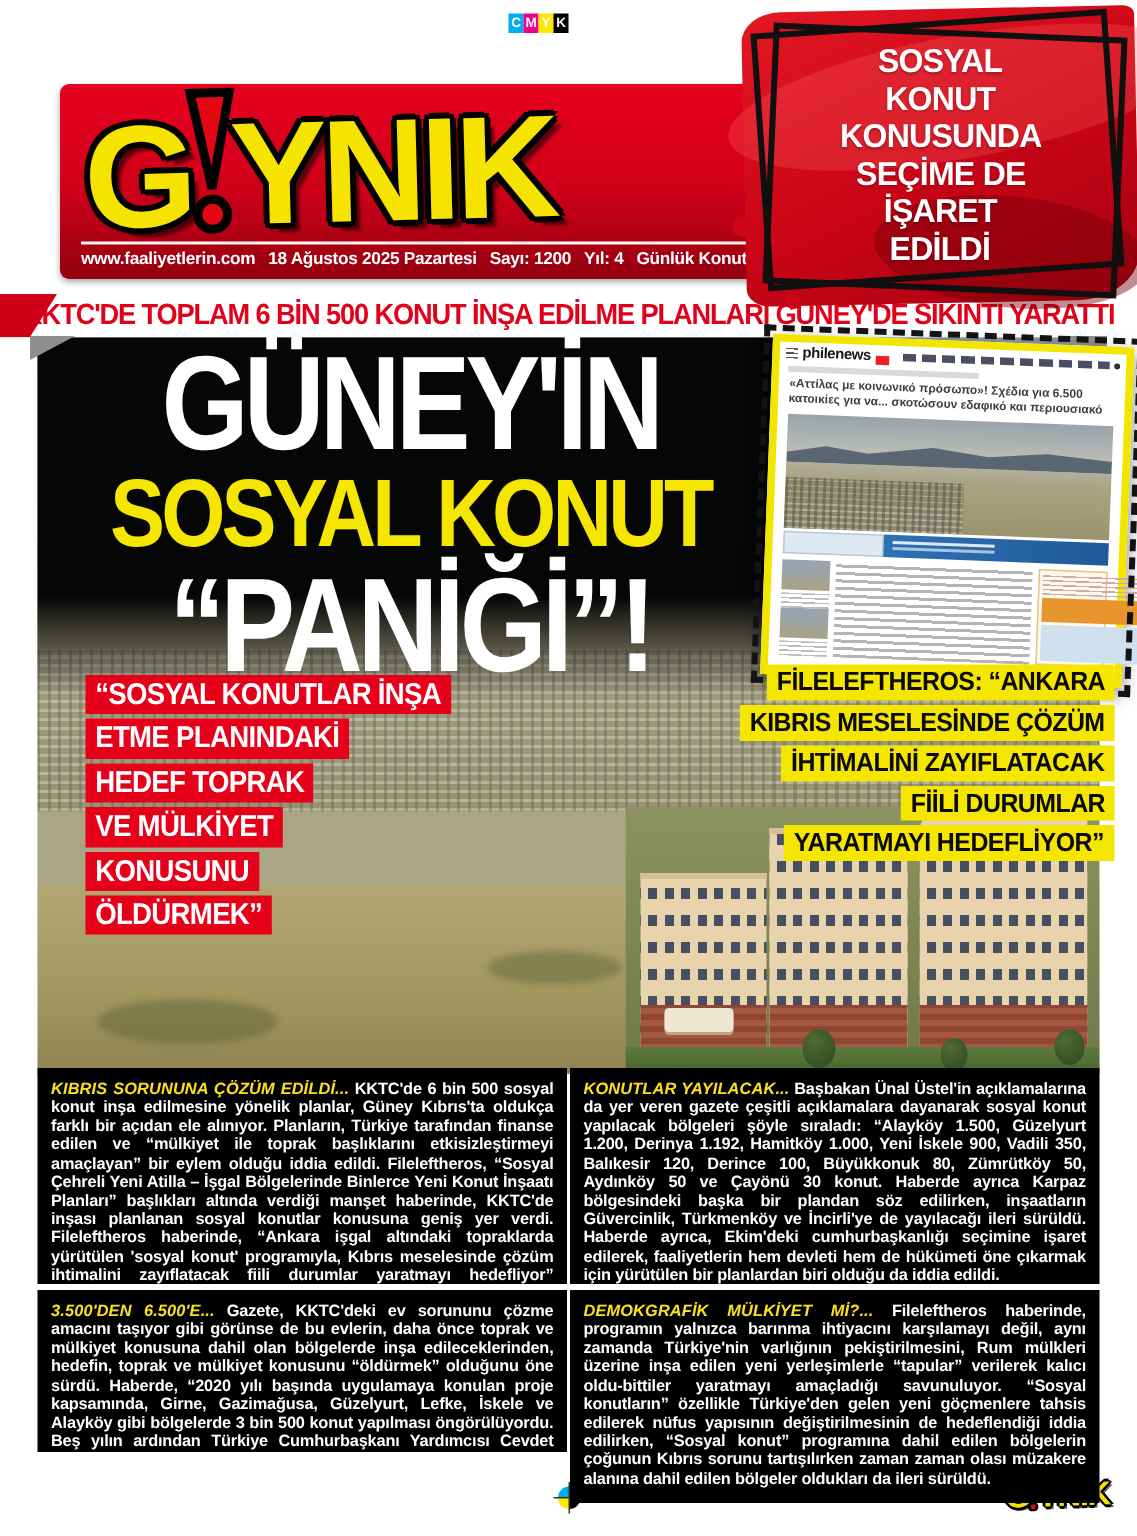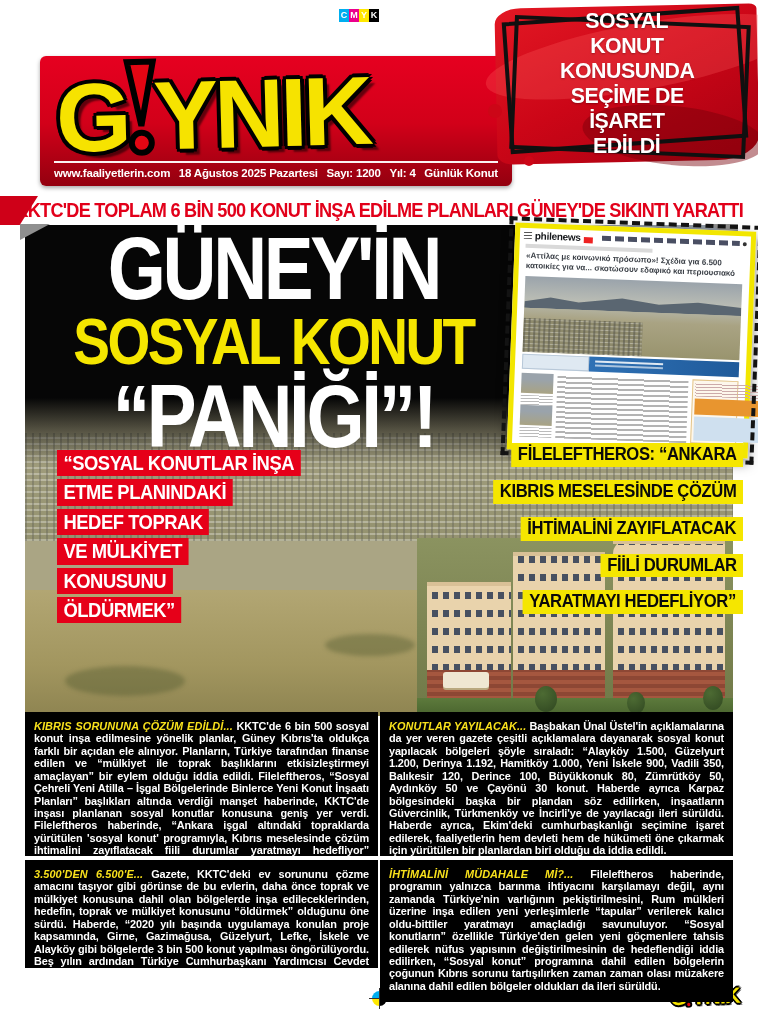--- a/index.html
+++ b/index.html
@@ -19,21 +19,21 @@
   .masthead{position:absolute;left:40px;top:56px;width:472px;height:130px;border-radius:6px;
     background:linear-gradient(180deg,#e60020 0%,#d20019 52%,#93000f 100%);box-shadow:0 2px 4px rgba(0,0,0,.35);}
   .logo{position:absolute;left:16px;top:-4px;white-space:nowrap;transform:rotate(-1.5deg);}
   .logo .lt{font-size:97px;font-weight:900;line-height:108px;color:#f6e300;letter-spacing:-4px;
     text-shadow:-4px 0 #000,4px 0 #000,0 -4px #000,0 4px #000,-3px -3px #000,3px -3px #000,-3px 3px #000,3px 3px #000,6px 6px 2px rgba(0,0,0,.55);}
   .logo svg{vertical-align:-6px;margin:0 -5px 0 -3px;}
   .mh-info{position:absolute;left:14px;right:14px;bottom:7px;border-top:2px solid rgba(255,255,255,.95);
     padding-top:4px;display:flex;justify-content:space-between;align-items:baseline;color:#fff;font-weight:bold;font-size:11.5px;letter-spacing:-0.2px;}
 
   
-  .badge{position:absolute;right:0;top:6px;width:262px;height:156px;z-index:6;}
+  .badge{position:absolute;right:0;top:6px;width:262px;height:196px;z-index:6;}
   .badge-bg{position:absolute;inset:0;background:linear-gradient(155deg,#e31824 0%,#cc0617 48%,#a50011 100%);
     border-radius:10% 3% 16% 6%;transform:rotate(-1.2deg);}
   .badge-bg:before{content:"";position:absolute;left:-12px;top:18px;width:120%;height:42%;
     background:rgba(255,96,96,.28);border-radius:50%;transform:rotate(-9deg);}
   .badge-bg:after{content:"";position:absolute;right:-6px;bottom:-4px;width:70%;height:38%;
     background:rgba(120,0,8,.45);border-radius:50%;transform:rotate(7deg);}
   .splat{position:absolute;background:#cc0617;border-radius:50%;}
   .frame{position:absolute;border:4px solid #101010;}
   .frame1{inset:8px 14px 16px 10px;transform:rotate(-4deg);}
   .frame2{inset:14px 10px 8px 16px;transform:rotate(2.5deg);}
@@ -118,21 +118,21 @@
   .clip-body{flex:1;height:64px;background:repeating-linear-gradient(0deg,#b4b4b4 0 2px,transparent 2px 5px);}
   .clip-ad{width:40px;border:1px solid #e3c488;background:#fdf7ec;display:flex;flex-direction:column;gap:2px;padding:2px;}
   .clip-ad .a1{height:14px;background:repeating-linear-gradient(0deg,#caa 0 1px,transparent 1px 3px);}
   .clip-ad .a2{height:16px;background:#e8952f;}
   .clip-ad .a3{flex:1;background:#cfe0ef;}
 
   
   .quoteL{position:absolute;left:57px;top:450px;z-index:5;display:flex;flex-direction:column;align-items:flex-start;gap:3px;text-align:center;}
   .quoteL div{background:#e60019;color:#fff;font-weight:900;font-size:20px;line-height:1.02;padding:3px 7px;
     letter-spacing:-0.5px;transform:scaleX(.92);transform-origin:left;white-space:nowrap;}
-  .quoteR{position:absolute;right:15px;top:443px;z-index:5;display:flex;flex-direction:column;align-items:flex-end;gap:13px;}
+  .quoteR{position:absolute;right:15px;top:443px;z-index:5;display:flex;flex-direction:column;align-items:flex-end;gap:3px;}
   .quoteR div{background:#f5e600;color:#0a0a0a;font-weight:900;font-size:17.5px;line-height:1.02;padding:3px 7px;
     letter-spacing:-0.4px;transform:scaleX(.95);transform-origin:right;white-space:nowrap;}
 
   
   .art{position:absolute;background:#000;color:#fff;padding:8px 9px 6px;box-sizing:border-box;
     font-size:10.9px;line-height:1.14;text-align:justify;font-weight:700;letter-spacing:-0.12px;overflow:hidden;z-index:2;}
   .art .h{color:#f8e11c;font-style:italic;font-weight:900;letter-spacing:0.1px;}
   .a1{left:25px;top:712px;width:353px;height:144px;}
   .a2{left:25px;top:860px;width:353px;height:108px;}
   .a3{left:380px;top:712px;width:353px;height:144px;}
@@ -282,21 +282,21 @@
   </div>
   <div class="art a2">
     <span class="h">3.500'DEN 6.500'E...</span>
     <span>Gazete, KKTC'deki ev sorununu çözme amacını taşıyor gibi görünse de bu evlerin, daha önce toprak ve mülkiyet konusuna dahil olan bölgelerde inşa edileceklerinden, hedefin, toprak ve mülkiyet konusunu “öldürmek” olduğunu öne sürdü. Haberde, “2020 yılı başında uygulamaya konulan proje kapsamında, Girne, Gazimağusa, Güzelyurt, Lefke, İskele ve Alayköy gibi bölgelerde 3 bin 500 konut yapılması öngörülüyordu. Beş yılın ardından Türkiye Cumhurbaşkanı Yardımcısı Cevdet Yılmaz'ın sorumluluğundaki plan revize edildi ve hedef 6 bin 500 konuta çıkarıldı” ifadeleri kullanıldı.</span>
   </div>
   <div class="art a3">
     <span class="h">KONUTLAR YAYILACAK...</span>
     <span>Başbakan Ünal Üstel'in açıklamalarına da yer veren gazete çeşitli açıklamalara dayanarak sosyal konut yapılacak bölgeleri şöyle sıraladı: “Alayköy 1.500, Güzelyurt 1.200, Derinya 1.192, Hamitköy 1.000, Yeni İskele 900, Vadili 350, Balıkesir 120, Derince 100, Büyükkonuk 80, Zümrütköy 50, Aydınköy 50 ve Çayönü 30 konut. Haberde ayrıca Karpaz bölgesindeki başka bir plandan söz edilirken, inşaatların Güvercinlik, Türkmenköy ve İncirli'ye de yayılacağı ileri sürüldü. Haberde ayrıca, Ekim'deki cumhurbaşkanlığı seçimine işaret edilerek, faaliyetlerin hem devleti hem de hükümeti öne çıkarmak için yürütülen bir planlardan biri olduğu da iddia edildi.</span>
   </div>
   <div class="art a4">
-    <span class="h">İHTİMALİNİ MÜDAHALE Mİ?...</span>
+    <span class="h">DEMOKGRAFİK MÜLKİYET Mİ?...</span>
     <span>Fileleftheros haberinde, programın yalnızca barınma ihtiyacını karşılamayı değil, aynı zamanda Türkiye'nin varlığının pekiştirilmesini, Rum mülkleri üzerine inşa edilen yeni yerleşimlerle “tapular” verilerek kalıcı oldu-bittiler yaratmayı amaçladığı savunuluyor. “Sosyal konutların” özellikle Türkiye'den gelen yeni göçmenlere tahsis edilerek nüfus yapısının değiştirilmesinin de hedeflendiği iddia edilirken, “Sosyal konut” programına dahil edilen bölgelerin çoğunun Kıbrıs sorunu tartışılırken zaman zaman olası müzakere alanına dahil edilen bölgeler oldukları da ileri sürüldü.</span>
   </div>
 
   <div class="regmark"></div>
   <div class="minilogo">
     <span class="lt">G</span><svg width="9" height="24" viewBox="0 0 34 102">
         <polygon points="17,72 4,8 30,8" fill="#e30613" stroke="#000" stroke-width="8"></polygon>
         <circle cx="17" cy="89" r="11" fill="#e30613" stroke="#000" stroke-width="8"></circle>
       </svg><span class="lt">YNIK</span>
   </div>

